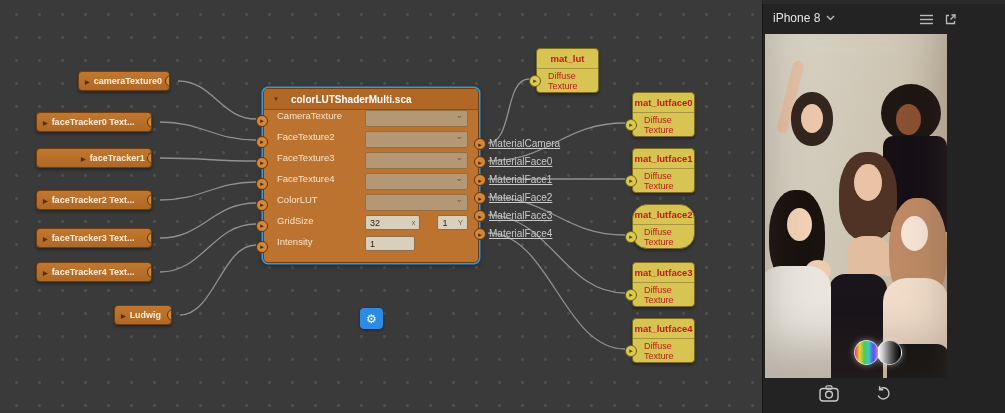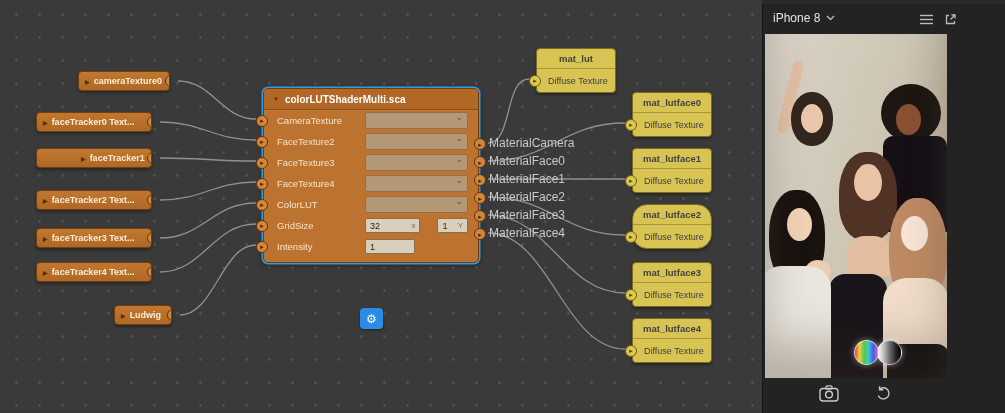--- a/index.html
+++ b/index.html
@@ -29,44 +29,44 @@
   .socket.in{left:-8px;top:50%;transform:translateY(-50%);}
   .socket.ysock{background:#ddc94f;border-color:#6d5d13;}
   .socket.ysock::before{color:#564a0c;}
   .osock{position:absolute;right:-8px;width:12px;height:12px;box-sizing:border-box;border-radius:50%;
     background:#d2873b;border:1.5px solid #5e330c;display:flex;align-items:center;justify-content:center;z-index:3;}
   .osock::before{content:"▸";font-size:7px;color:#47270a;line-height:1;}
 
   
   .shader{left:263px;top:88px;width:216px;background:#bd7330;border:1px solid #6f3e10;
     border-radius:5px;box-shadow:0 0 0 1.5px #2f9be6,0 2px 6px rgba(0,0,0,.45);padding-bottom:5px;}
-  .shdr-head{height:20px;display:flex;align-items:center;gap:6px;padding:0 9px;
+  .shdr-head{height:20px;display:flex;align-items:center;gap:12px;padding:0 9px;
     background:#b16726;border-bottom:1px solid #8a5118;border-radius:4px 4px 0 0;
     color:#ffffff;font-size:10px;font-weight:700;}
   .shdr-head .tri{font-size:6px;color:#56300a;}
-  .srow{position:relative;height:21px;display:flex;align-items:center;
+  .srow{position:relative;height:21px;display:flex;
     padding:0 10px 0 13px;box-sizing:border-box;}
   .srow .lbl{width:88px;flex:none;font-size:9.5px;color:#f6e3c8;}
   .dd{flex:1;height:15px;background:#b3a185;border:1px solid #8a6f4a;border-radius:2px;
     position:relative;opacity:.82;}
   .dd::after{content:"⌄";position:absolute;right:4px;top:-1px;font-size:9px;color:#564a32;}
   .numbox{box-sizing:border-box;height:15px;background:#d8cfbd;border:1px solid #8a6f4a;
     border-radius:2px;font-size:9px;color:#33240e;padding:0 4px;display:flex;
     align-items:center;justify-content:space-between;}
   .numbox .axis{color:#7a6a4c;font-size:8px;}
   .outlabels{position:absolute;left:489px;top:134px;}
-  .outlabels div{height:18px;font-size:12px;color:#c9c9c9;display:flex;align-items:center;}
+  .outlabels div{height:18px;font-size:10px;color:#c9c9c9;display:flex;align-items:center;text-decoration:underline;}
 
   .gearbtn{position:absolute;left:360px;top:308px;width:23px;height:21px;background:#2c8be4;
     border-radius:4px;display:flex;align-items:center;justify-content:center;color:#fff;
     font-size:12px;box-shadow:0 1px 3px rgba(0,0,0,.4);cursor:pointer;}
 
   
-  .mnode{width:80px;background:#d8c453;border:1px solid #7d6b1d;border-radius:4px;
-    color:#404040;box-shadow:0 2px 3px rgba(0,0,0,.35);}
+  .mnode{width:63px;background:#d8c453;border:1px solid #7d6b1d;border-radius:4px;
+    color:#b91c1c;box-shadow:0 2px 3px rgba(0,0,0,.35);}
   .mhead{height:19px;display:flex;align-items:center;justify-content:center;
     font-size:9.5px;font-weight:700;border-bottom:1px solid #a8943a;}
   .mrow{position:relative;height:23px;display:flex;align-items:center;
     padding-left:11px;font-size:9px;}
 
   
   .panel{position:absolute;left:762px;top:4px;width:243px;height:413px;background:#232324;
     border-left:1px solid #161616;box-sizing:border-box;}
   .phead{position:relative;height:29px;}
   .device{position:absolute;left:10px;top:7px;display:flex;align-items:center;gap:6px;

